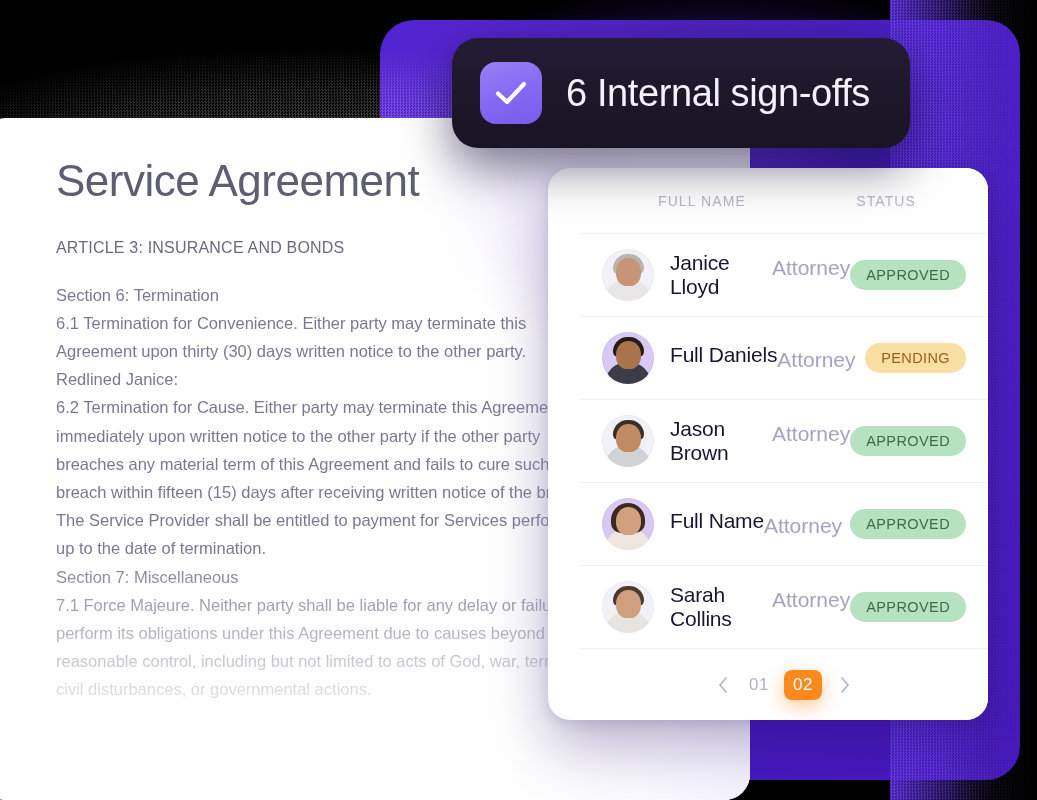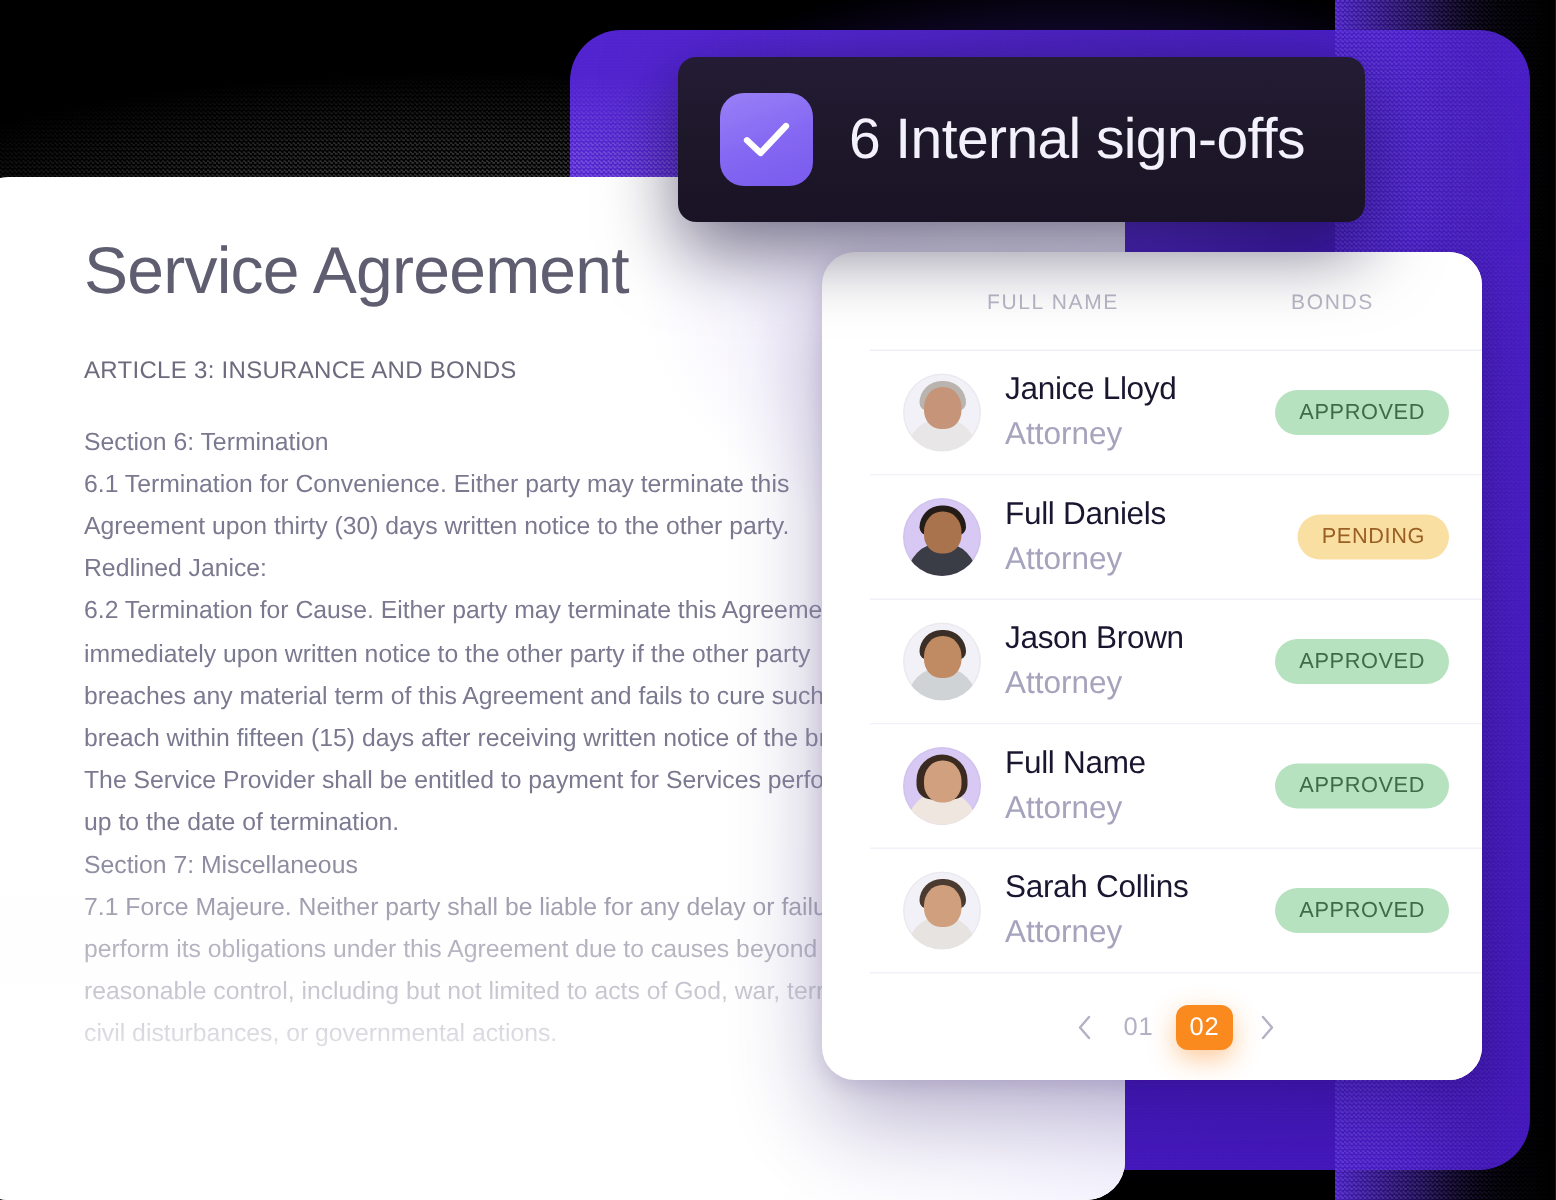--- a/index.html
+++ b/index.html
@@ -156,21 +156,21 @@
   }
 
   
   .signoff-badge {
     position: absolute;
     left: 452px;
     top: 38px;
     width: 458px;
     height: 110px;
     background: linear-gradient(180deg, #241c35 0%, #1d1729 55%, #191325 100%);
-    border-radius: 12px;
+    border-radius: 26px;
     display: flex;
     align-items: center;
     gap: 24px;
     padding: 0 28px;
     box-shadow: 0 18px 50px rgba(10,4,40,.55);
   }
   .check-box {
     width: 62px;
     height: 62px;
     flex: 0 0 62px;
@@ -282,21 +282,21 @@
   .avatar.a3 .hair { background: #3a2e27; }
   .avatar.a3 .face { background: #c08a63; }
   .avatar.a3 .body { background: #cfd3d6; }
   .avatar.a4 .hair { background: #3b2a20; width: 34px; margin-left: -17px; height: 30px; border-radius: 17px 17px 10px 10px; }
   .avatar.a4 .face { background: #d0a07f; }
   .avatar.a4 .body { background: #efe6df; }
   .avatar.a5 .hair { background: #4a3a30; }
   .avatar.a5 .face { background: #cf9f7e; }
   .avatar.a5 .body { background: #e6e3e0; }
 
-  .person { display: flex; flex-direction: column; justify-content: center; }
+  .person { display: flex; flex-direction: row; justify-content: center; }
   .person-name {
     font-size: 21px;
     color: #1b1630;
     font-weight: 400;
     letter-spacing: -0.2px;
     line-height: 1.15;
   }
   .person-role {
     font-size: 21px;
     color: #a6a3bd;
@@ -383,21 +383,21 @@
     </div>
 
     <div class="doc-fade"></div>
     <div class="doc-fade-right"></div>
   </div>
 
   <div class="table-card">
 
     <div class="table-head">
       <span class="th th-name">FULL NAME</span>
-      <span class="th th-status">BONDS</span>
+      <span class="th th-status">STATUS</span>
     </div>
 
     <div class="rows">
 
       <div class="row">
         <div class="avatar a1">
           <div class="body"></div>
             <div class="hair"></div>
             <div class="face"></div>
         </div>

